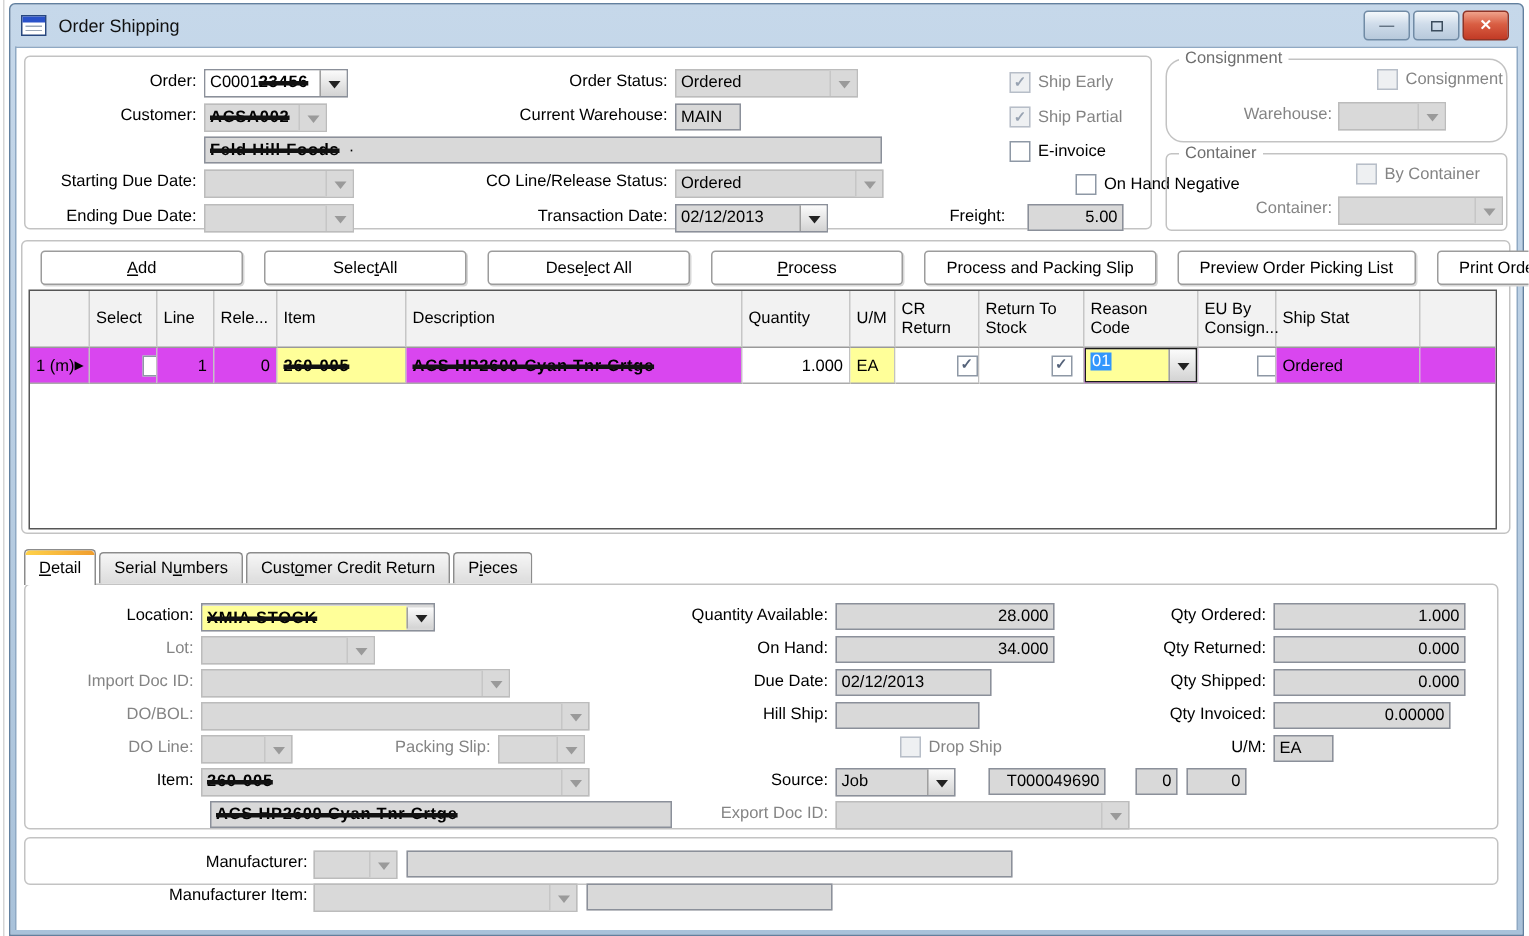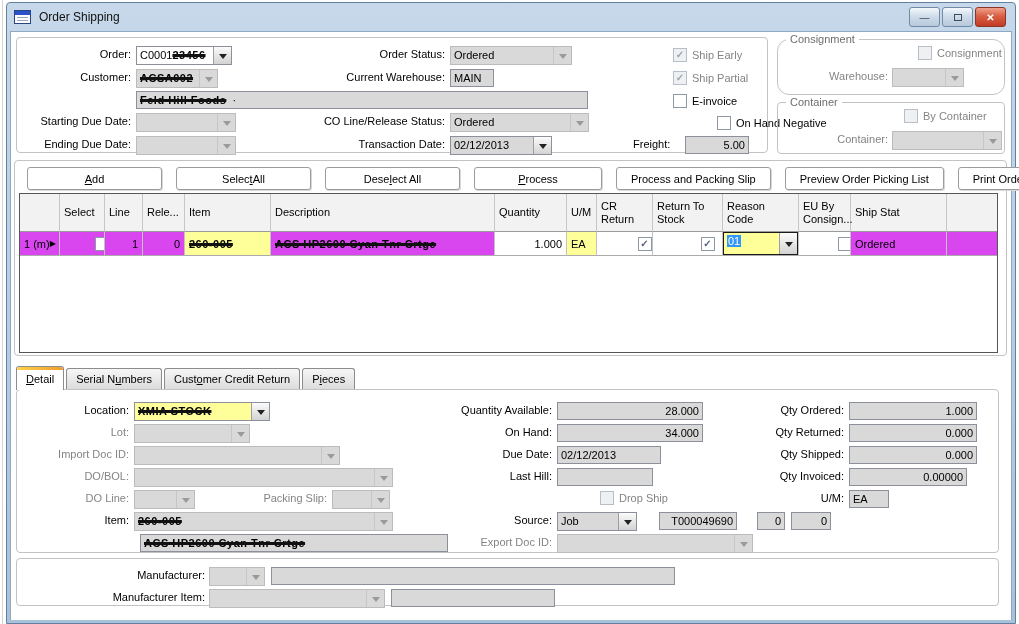--- a/index.html
+++ b/index.html
@@ -273,21 +273,21 @@
     <div class="tabs">
       <div class="tab active"><span></span><span class="key">D</span><span>etail</span></div>
       <div class="tab"><span>Serial N</span><span class="key">u</span><span>mbers</span></div>
       <div class="tab"><span>Cust</span><span class="key">o</span><span>mer Credit Return</span></div>
       <div class="tab"><span>P</span><span class="key">i</span><span>eces</span></div>
     </div>
 
     <div class="group" style="left:5px;top:357px;width:983px;height:164px;">
 
       <div class="lbl" style="left:2px;top:14px;width:110px;">Location:</div>
-      <div class="combo yellow" style="left:117px;top:12px;width:136px;">
+      <div class="combo yellow" style="left:117px;top:12px;width:156px;align-items:center;">
           <span class="ctxt redact">XMIA STOCK</span>
           <span class="cbtn"></span>
         </div>
       <div class="lbl dis" style="left:2px;top:36px;width:110px;">Lot:</div>
       <div class="combo disabled" style="left:117px;top:34px;width:116px;">
           <span class="ctxt"></span>
           <span class="cbtn"></span>
         </div>
       <div class="lbl dis" style="left:2px;top:58px;width:110px;">Import Doc ID:</div>
       <div class="combo disabled" style="left:117px;top:56px;width:206px;">
@@ -315,21 +315,21 @@
           <span class="cbtn"></span>
         </div>
       <div class="field" style="left:123px;top:144px;width:308px;"><span class="redact">ACS HP2600 Cyan Tnr Crtge</span></div>
 
       <div class="lbl" style="left:340px;top:14px;width:195px;">Quantity Available:</div>
       <div class="field tr" style="left:540px;top:12px;width:146px;">28.000</div>
       <div class="lbl" style="left:340px;top:36px;width:195px;">On Hand:</div>
       <div class="field tr" style="left:540px;top:34px;width:146px;">34.000</div>
       <div class="lbl" style="left:340px;top:58px;width:195px;">Due Date:</div>
       <div class="field" style="left:540px;top:56px;width:104px;">02/12/2013</div>
-      <div class="lbl" style="left:340px;top:80px;width:195px;">Last Hill:</div>
+      <div class="lbl" style="left:340px;top:80px;width:195px;">Hill Ship:</div>
       <div class="field" style="left:540px;top:78px;width:96px;"></div>
       <div class="chk disabled" style="left:543px;top:101px;">
           <span class="box"></span>
           <span>Drop Ship</span>
         </div>
       <div class="lbl" style="left:340px;top:124px;width:195px;">Source:</div>
       <div class="combo" style="left:540px;top:122px;width:80px;justify-content:center;">
           <span class="ctxt">Job</span>
           <span class="cbtn"></span>
         </div>
@@ -347,21 +347,21 @@
       <div class="lbl" style="left:640px;top:36px;width:187px;">Qty Returned:</div>
       <div class="field tr" style="left:832px;top:34px;width:128px;">0.000</div>
       <div class="lbl" style="left:640px;top:58px;width:187px;">Qty Shipped:</div>
       <div class="field tr" style="left:832px;top:56px;width:128px;">0.000</div>
       <div class="lbl" style="left:640px;top:80px;width:187px;">Qty Invoiced:</div>
       <div class="field tr" style="left:832px;top:78px;width:118px;">0.00000</div>
       <div class="lbl" style="left:640px;top:102px;width:187px;">U/M:</div>
       <div class="field" style="left:832px;top:100px;width:40px;">EA</div>
     </div>
 
-    <div class="group" style="left:5px;top:526px;width:983px;height:48px;">
+    <div class="group" style="left:5px;top:526px;width:983px;height:32px;">
       <div class="lbl" style="left:2px;top:10px;width:186px;">Manufacturer:</div>
       <div class="combo disabled" style="left:192px;top:8px;width:56px;">
           <span class="ctxt"></span>
           <span class="cbtn"></span>
         </div>
       <div class="field" style="left:254px;top:8px;width:404px;"></div>
       <div class="lbl" style="left:2px;top:32px;width:186px;">Manufacturer Item:</div>
       <div class="combo disabled" style="left:192px;top:30px;width:176px;">
           <span class="ctxt"></span>
           <span class="cbtn"></span>

